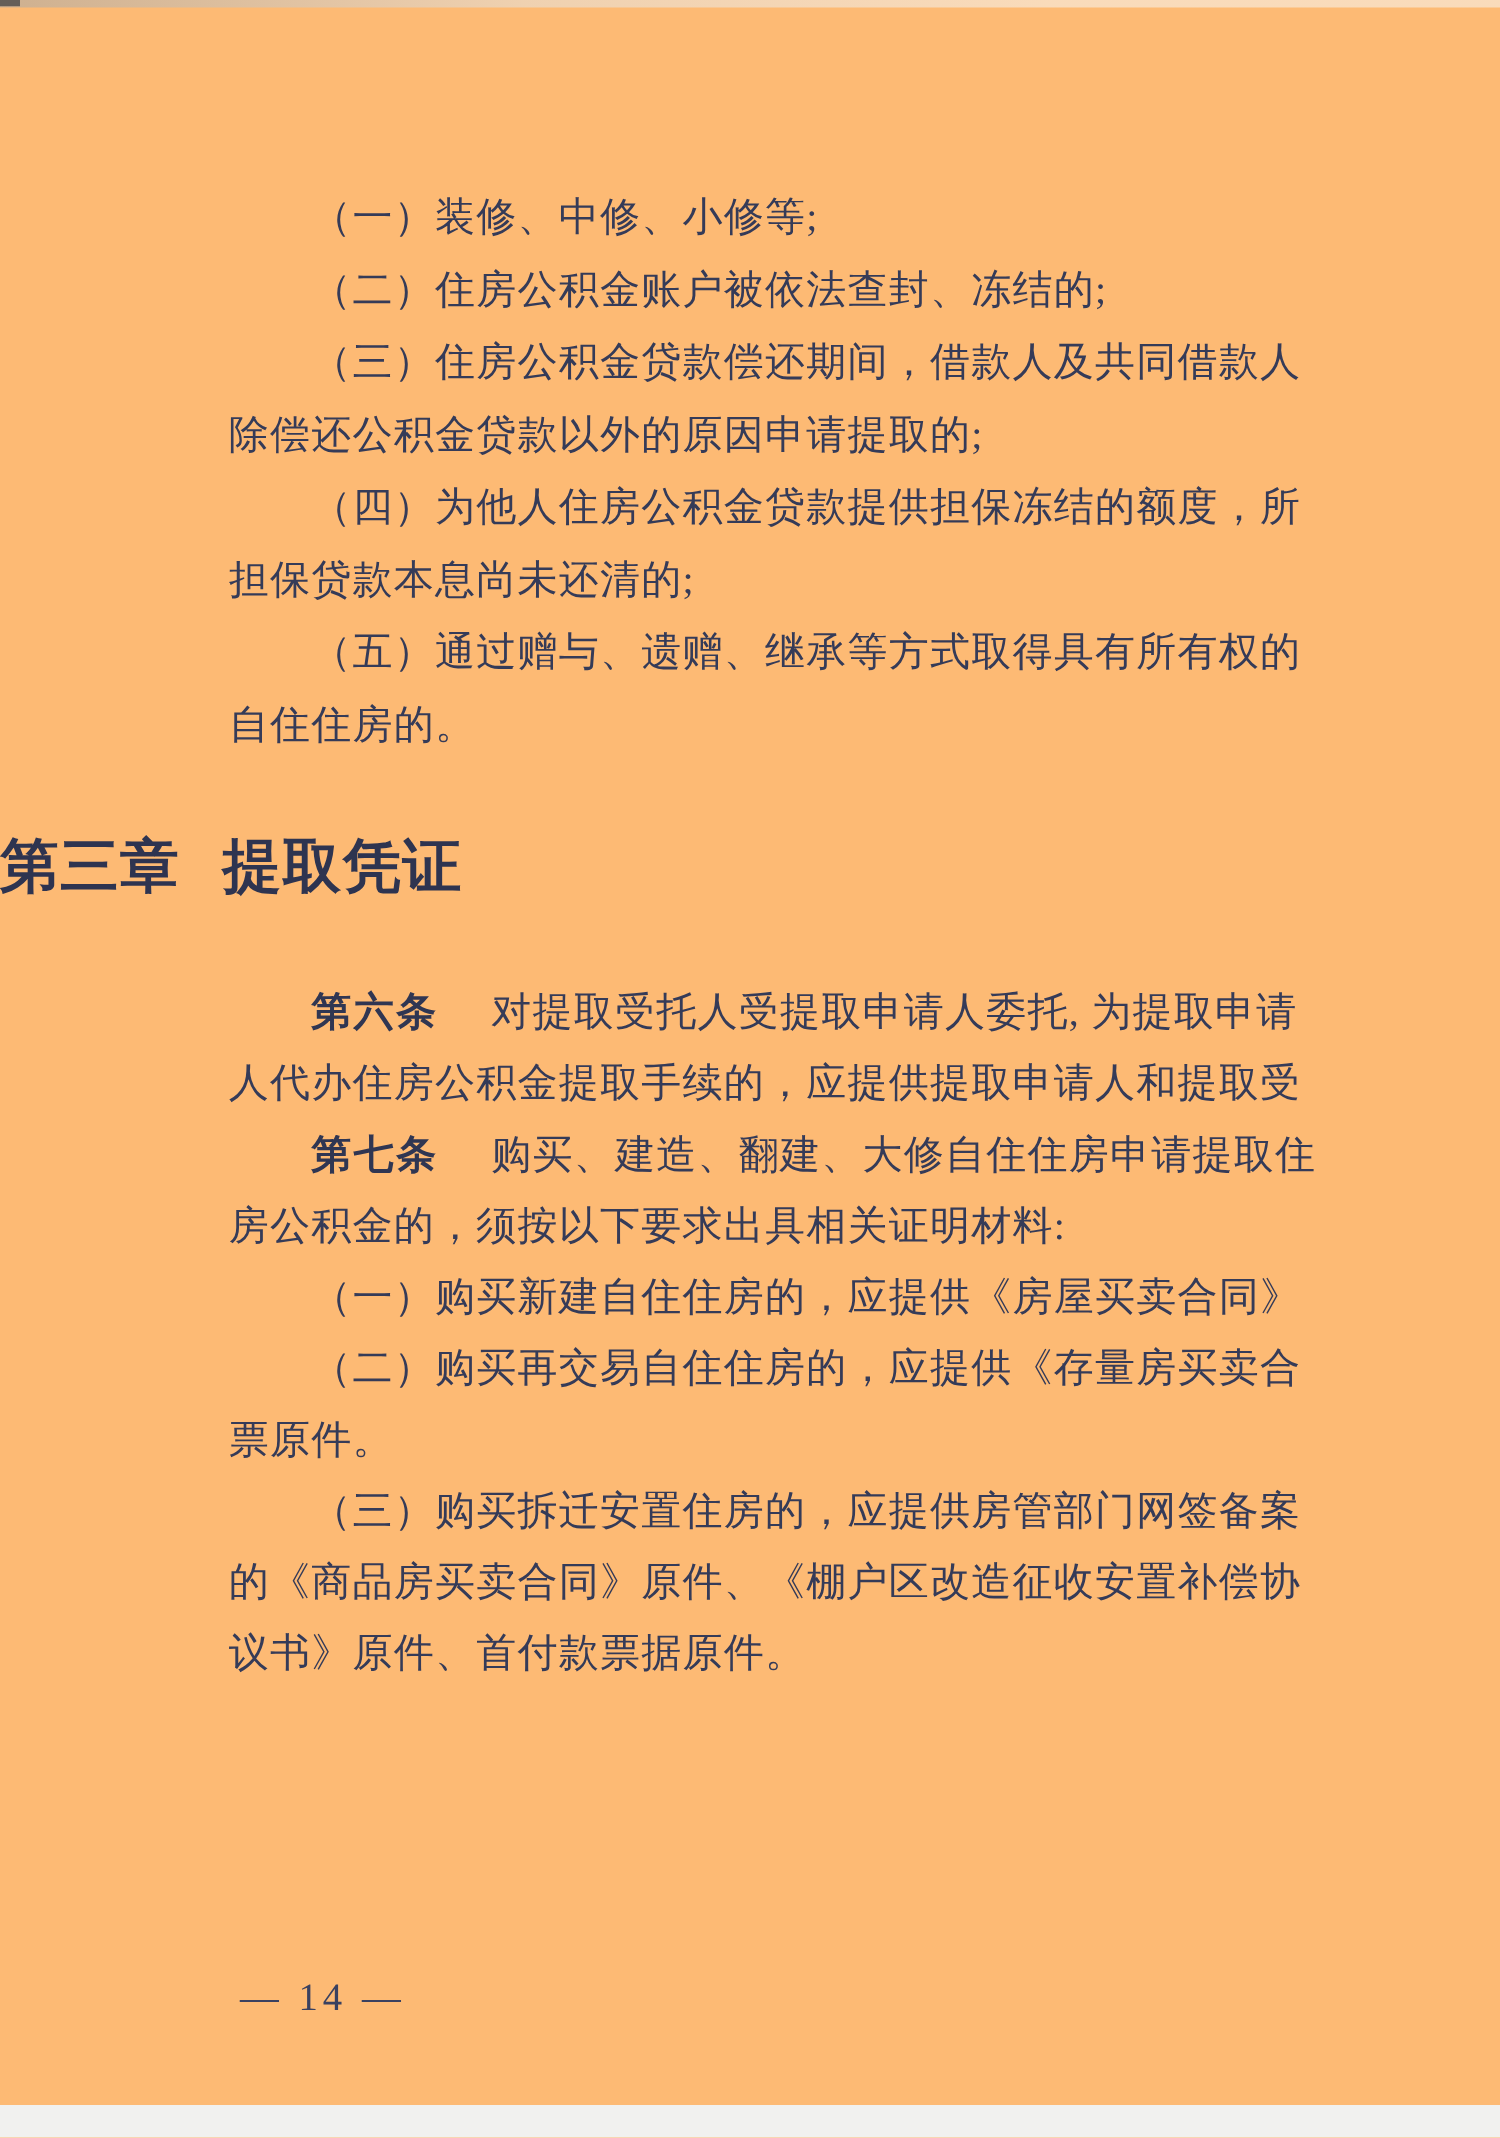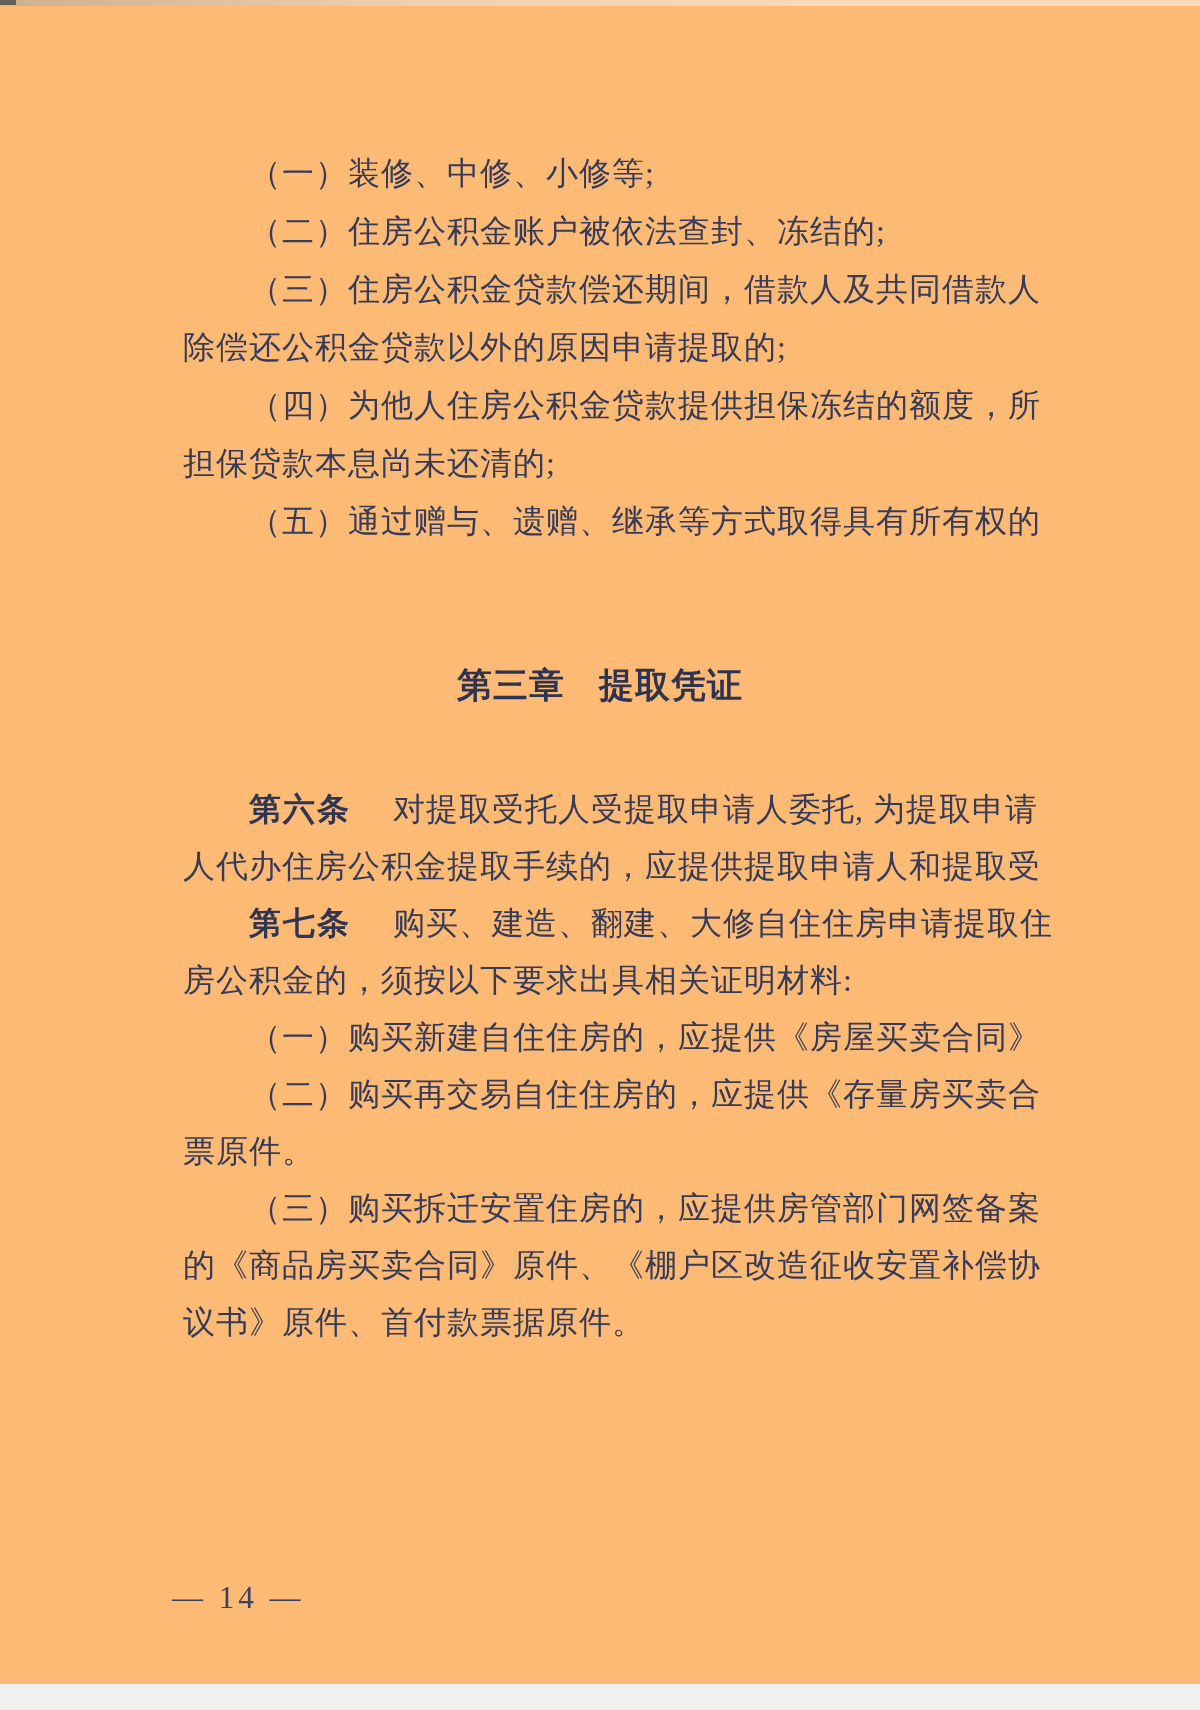--- a/index.html
+++ b/index.html
@@ -38,49 +38,50 @@
   .indent { padding-left: 66px; }
   .art {
     font-family: "Liberation Sans", sans-serif;
     font-weight: 700;
     letter-spacing: 2px;
     margin-right: 42px;
     color: #303652;
   }
   .chapter {
     position: absolute; top: 662px; left: 0; width: 1200px;
-    margin: 0; text-align: center;
+    margin: 0; text-align: left;
     font-family: "Liberation Sans", sans-serif;
     font-weight: 700;
-    font-size: 35px;
+    font-size: 47px;
     letter-spacing: 1px;
     color: #2e3450;
   }
   .chapter .gap { display: inline-block; width: 34px; }
   .pagenum {
-    position: absolute; left: 172px; top: 1580px;
+    position: absolute; left: 192px; top: 1580px;
     font-size: 31px; letter-spacing: 4px;
     color: #3a4160;
   }
 </style>
 </head>
 <body>
 
 <div class="page">
   <div class="scan-top"></div>
   <div class="scan-corner"></div>
 
   <div class="textblock block1">
     <div class="line indent">（一）装修、中修、小修等;</div>
     <div class="line indent">（二）住房公积金账户被依法查封、冻结的;</div>
     <div class="line indent">（三）住房公积金贷款偿还期间，借款人及共同借款人</div>
     <div class="line">除偿还公积金贷款以外的原因申请提取的;</div>
     <div class="line indent">（四）为他人住房公积金贷款提供担保冻结的额度，所</div>
     <div class="line">担保贷款本息尚未还清的;</div>
     <div class="line indent">（五）通过赠与、遗赠、继承等方式取得具有所有权的</div>
+    <div class="line">自住住房的。</div>
   </div>
 
   <h1 class="chapter">
     <span>第三章</span><span class="gap"></span><span>提取凭证</span>
   </h1>
 
   <div class="textblock block2">
     <div class="line indent"><span class="art">第六条</span><span>对提取受托人受提取申请人委托, 为提取申请</span></div>
     <div class="line">人代办住房公积金提取手续的，应提供提取申请人和提取受</div>
     <div class="line indent"><span class="art">第七条</span><span>购买、建造、翻建、大修自住住房申请提取住</span></div>

